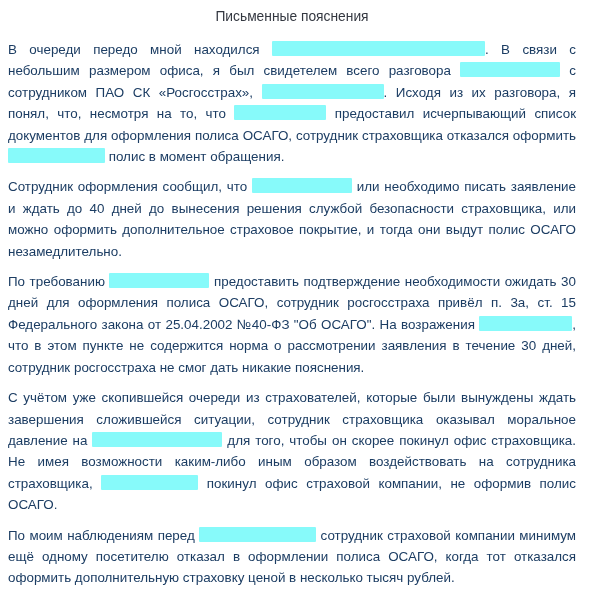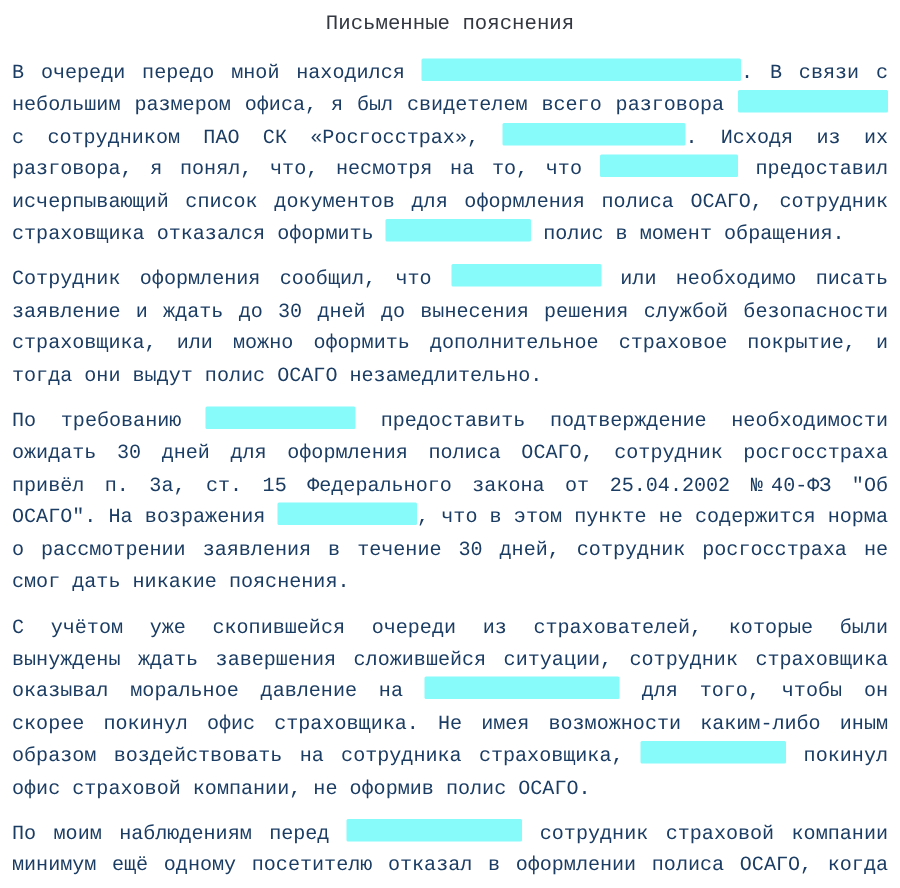--- a/index.html
+++ b/index.html
@@ -7,23 +7,23 @@
     --title-color: #343841;
     --highlight-color: #87fafa;
     --page-bg: #ffffff;
   }
   * { margin: 0; padding: 0; box-sizing: border-box; }
   html, body { background: var(--page-bg); }
   .page {
     width: 600px;
     height: 592px;
     background: var(--page-bg);
-    padding: 6px 8px 4px 8px;
+    padding: 6px 24px 4px 8px;
     overflow: hidden;
-    font-family: Liberation Mono, monospace;
+    font-family: Liberation Sans, sans-serif;
     color: var(--text-color);
     font-size: 13.4px;
     line-height: 21.4px;
   }
   .doc-title {
     text-align: center;
     color: var(--title-color);
     font-size: 13.8px;
     font-weight: normal;
     margin-bottom: 12px;
@@ -42,18 +42,18 @@
     border-radius: 1px;
   }
 </style>
 </head>
 <body>
 
 <div class="page">
   <h1 class="doc-title">Письменные пояснения</h1>
   <div>
       <p class="para"><span class="text-run">В очереди передо мной находился </span><span class="redacted" style="width: 213px;"></span><span class="text-run">. В связи с небольшим размером офиса, я был свидетелем всего разговора </span><span class="redacted" style="width: 100px;"></span><span class="text-run"> с сотрудником ПАО СК «Росгосстрах», </span><span class="redacted" style="width: 122px;"></span><span class="text-run">. Исходя из их разговора, я понял, что, несмотря на то, что </span><span class="redacted" style="width: 92px;"></span><span class="text-run"> предоставил исчерпывающий список документов для оформления полиса ОСАГО, сотрудник страховщика отказался оформить </span><span class="redacted" style="width: 97px;"></span><span class="text-run"> полис в момент обращения.</span></p>
-      <p class="para"><span class="text-run">Сотрудник оформления сообщил, что </span><span class="redacted" style="width: 100px;"></span><span class="text-run"> или необходимо писать заявление и ждать до 30 дней до вынесения решения службой безопасности страховщика, или можно оформить дополнительное страховое покрытие, и тогда они выдут полис ОСАГО незамедлительно.</span></p>
+      <p class="para"><span class="text-run">Сотрудник оформления сообщил, что </span><span class="redacted" style="width: 100px;"></span><span class="text-run"> или необходимо писать заявление и ждать до 40 дней до вынесения решения службой безопасности страховщика, или можно оформить дополнительное страховое покрытие, и тогда они выдут полис ОСАГО незамедлительно.</span></p>
       <p class="para"><span class="text-run">По требованию </span><span class="redacted" style="width: 100px;"></span><span class="text-run"> предоставить подтверждение необходимости ожидать 30 дней для оформления полиса ОСАГО, сотрудник росгосстраха привёл п. 3а, ст. 15 Федерального закона от 25.04.2002 №40-ФЗ "Об ОСАГО". На возражения </span><span class="redacted" style="width: 93px;"></span><span class="text-run">, что в этом пункте не содержится норма о рассмотрении заявления в течение 30 дней, сотрудник росгосстраха не смог дать никакие пояснения.</span></p>
       <p class="para"><span class="text-run">С учётом уже скопившейся очереди из страхователей, которые были вынуждены ждать завершения сложившейся ситуации, сотрудник страховщика оказывал моральное давление на </span><span class="redacted" style="width: 130px;"></span><span class="text-run"> для того, чтобы он скорее покинул офис страховщика. Не имея возможности каким-либо иным образом воздействовать на сотрудника страховщика, </span><span class="redacted" style="width: 97px;"></span><span class="text-run"> покинул офис страховой компании, не оформив полис ОСАГО.</span></p>
       <p class="para"><span class="text-run">По моим наблюдениям перед </span><span class="redacted" style="width: 117px;"></span><span class="text-run"> сотрудник страховой компании минимум ещё одному посетителю отказал в оформлении полиса ОСАГО, когда тот отказался оформить дополнительную страховку ценой в несколько тысяч рублей.</span></p>
     </div>
 </div>
 
 </body></html>

